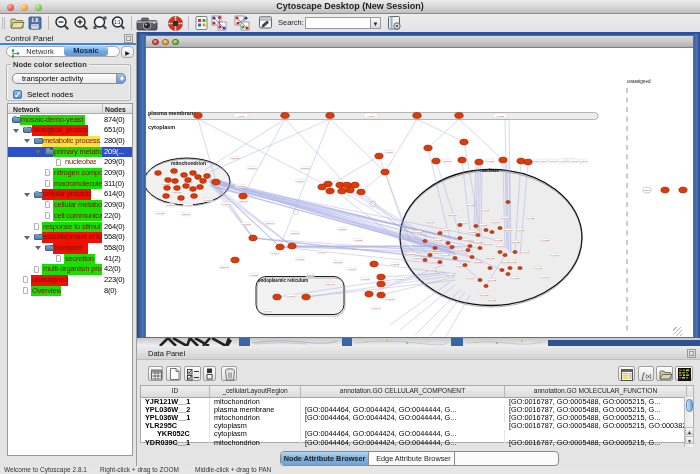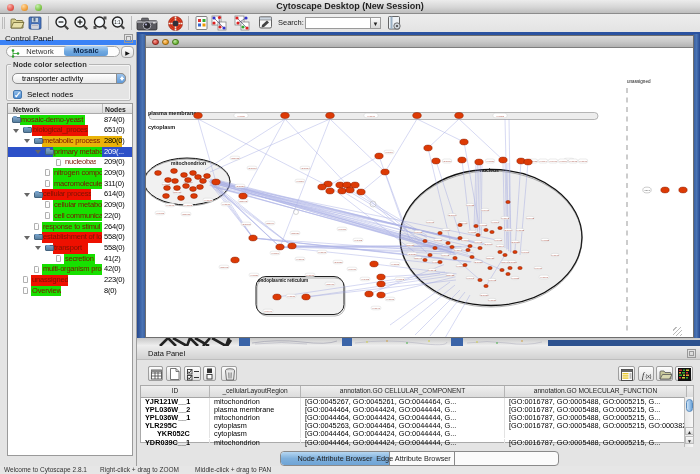--- a/index.html
+++ b/index.html
@@ -7,21 +7,21 @@
 #titlebar{position:absolute;left:0;top:0;width:700px;height:14px;background:linear-gradient(#ececec,#d6d6d6 55%,#bdbdbd);border-bottom:1px solid #8c8c8c}
 #titlebar .title{position:absolute;left:0;right:0;top:1px;text-align:center;font-size:9px;font-weight:bold;color:#222}
 .tl{position:absolute;top:4px;width:7px;height:7px;border-radius:50%}
 #toolbar{position:absolute;left:0;top:14px;width:700px;height:30px;background:linear-gradient(#ededed,#dddddd);border-bottom:1px solid #a8a8a8}
 .tsep{position:absolute;top:2px;height:14px;width:1px;background:#bbb}
 #searchlbl{position:absolute;left:278px;top:4px;font-size:7.5px;color:#222}
 #searchbox{position:absolute;left:305px;top:2.5px;width:66px;height:12px;background:#fff;border:1px solid #9a9a9a}
 #searcharrow{position:absolute;left:370px;top:2.5px;width:11px;height:12px;background:linear-gradient(#fdfdfd,#d8d8d8);border:1px solid #9a9a9a;font-size:6px;text-align:center;line-height:12px;color:#222}
 
 #cpanel{position:absolute;left:0;top:32px;width:137px;height:434px;background:#e4e4e4;border-right:1px solid #9e9e9e}
-#cphead{position:absolute;left:0;top:0;width:136px;height:13px;background:#e4e4e4;border-bottom:5px solid #3b82f6}
+#cphead{position:absolute;left:0;top:0;width:136px;height:13px;background:#e4e4e4;border-bottom:2px solid #3b82f6}
 #cphead span{position:absolute;left:5px;top:2px;font-size:8px;color:#111}
 .tabbar{position:absolute;left:6px;top:13.5px;width:114px;height:11.5px;background:#fdfdfd;border:1px solid #a6a6a6;border-radius:6px}
 .tabnet{position:absolute;left:10px;top:14.5px;width:52px;height:10px;font-size:7.5px;color:#333;text-align:center;line-height:10px}
 .tabmos{position:absolute;left:64px;top:14.2px;width:44px;height:10px;background:linear-gradient(#aed1f4,#70a9e0 55%,#5f9ad8);border-radius:3px;font-size:7.5px;font-weight:bold;color:#0d2a52;text-align:center;line-height:9.5px}
 .tabarr{position:absolute;left:121px;top:13.5px;width:13px;height:12px;background:linear-gradient(#fff,#e2e2e2);border:1px solid #a6a6a6;border-radius:4px;font-size:6px;text-align:center;line-height:12px;color:#111}
 #grpbox{position:absolute;left:6px;top:32px;width:125px;height:37px;border:1px solid #b5b5b5;border-radius:2px;box-shadow:inset 0 0 0 1px #f4f4f4}
 #grplbl{position:absolute;left:11px;top:28px;background:#e4e4e4;padding:0 2px;font-size:7.5px;font-weight:bold;color:#333}
 #combo{position:absolute;left:12px;top:41px;width:114px;height:11px;background:linear-gradient(#ffffff,#e9e9e9);border:1px solid #8e8e8e;border-radius:5px;font-size:7.5px;color:#000;text-align:left;line-height:10px;padding-left:9px}
 #combostep{position:absolute;left:116px;top:41px;width:10px;height:11px;background:linear-gradient(#9cc4ee,#5e99d8);border:1px solid #8e8e8e;border-radius:0 5px 5px 0}
 #combostep:before{content:"";position:absolute;left:2.5px;top:2px;border-left:2.5px solid transparent;border-right:2.5px solid transparent;border-bottom:3px solid #fff}
@@ -57,21 +57,21 @@
 #dtable{position:absolute;left:3px;top:39px;width:554px;height:58px;background:#fff;border:1px solid #aaa}
 .dhead{position:absolute;top:0;height:11.5px;background:linear-gradient(#efefef,#dcdcdc);border-right:1px solid #b5b5b5;border-bottom:1px solid #a5a5a5;font-size:6.6px;color:#222;text-align:center;line-height:10px}
 .dcell{position:absolute;height:8.2px;font-size:7.3px;color:#000;line-height:8.2px;white-space:nowrap;overflow:hidden;border-right:1px solid #e3e3e3}
 .did{font-weight:bold}
 #vsb{position:absolute;left:543px;top:10.5px;width:9px;height:50px;background:linear-gradient(90deg,#e8e8e8,#f8f8f8);border-left:1px solid #bbb}
 #vthumb{position:absolute;left:1px;top:2px;width:7px;height:13px;background:linear-gradient(90deg,#cfe4f7,#6ba3d9);border:0.5px solid #5588bb;border-radius:3.5px}
 .sarr{position:absolute;left:0px;width:9px;height:8px;background:linear-gradient(#fafafa,#ddd);border:1px solid #bbb;font-size:5px;text-align:center;line-height:8px;color:#333}
 
 #tabs{position:absolute;left:280px;top:451px;width:279px;height:15px;border:1px solid #8a8a8a;border-radius:4px;background:#fbfbfb;font-size:7.3px;color:#222}
 .seg{position:absolute;top:0;height:13px;line-height:13px;text-align:center}
-#seg1{left:0;width:109px;background:linear-gradient(#b6d7f2,#7fb0dc 50%,#6ea4d6);border-radius:3.5px 0 0 3.5px;border-right:1px solid #8a8a8a;font-weight:normal}
+#seg1{left:0;width:88px;background:linear-gradient(#b6d7f2,#7fb0dc 50%,#6ea4d6);border-radius:3.5px 0 0 3.5px;border-right:1px solid #8a8a8a;font-weight:bold}
 #seg2{left:92px;width:82px;border-right:1px solid #8a8a8a}
 #seg3{left:175px;width:103px}
 #status{position:absolute;left:0;top:466px;width:700px;height:8px;background:#e6e6e6;font-size:6.5px;color:#333}
 #status span{position:absolute;top:0}
 </style></head><body>
 <div id="app">
 <div id="titlebar">
  <div class="tl" style="left:7px;background:radial-gradient(circle at 35% 30%,#f9b6b0,#e4574d 60%,#b33a30)"></div>
  <div class="tl" style="left:21px;background:radial-gradient(circle at 35% 30%,#ffd9a0,#f0a03c 60%,#c47a20)"></div>
  <div class="tl" style="left:35px;background:radial-gradient(circle at 35% 30%,#c8f0b0,#7ec648 60%,#569a28)"></div>
@@ -211,21 +211,21 @@
           <div class="tfold" style="left:4px"></div>
           <div class="tnum" style="color:#000">874(0)</div>
         </div>
         <div class="trow" style="top:21.2px">
           <div class="thl" style="left:24px;width:56px;background:#ee1000;color:#7c1200;overflow:hidden">biological_process</div>
           <div class="tarr" style="left:5px"></div>
           <div class="tfold" style="left:15px"></div>
           <div class="tnum" style="color:#000">651(0)</div>
         </div>
         <div class="trow" style="top:31.9px">
-          <div class="thl" style="left:34px;width:80px;background:#eab308;color:#7c1200;overflow:hidden">metabolic process</div>
+          <div class="thl" style="left:34px;width:58px;background:#fde047;color:#7c1200;overflow:hidden">metabolic process</div>
           <div class="tarr" style="left:16px"></div>
           <div class="tfold" style="left:26px"></div>
           <div class="tnum" style="color:#000">280(0)</div>
         </div>
         <div class="trow" style="top:42.6px">
           <div style="position:absolute;left:0;top:0;width:124px;height:10.7px;background:#2c50c8"></div>
           <div class="thl" style="left:45px;width:49px;background:#17e000;color:#7c1200;overflow:hidden">primary metabo</div>
           <div class="tarr" style="left:27px"></div>
           <div class="tfold" style="left:37px"></div>
           <div class="tnum" style="color:#fff">209(...</div>
@@ -1012,33 +1012,31 @@
         </svg>
       </div>
       <div id="dtable">
         <div class="dhead" style="left:0px;width:69px">ID</div>
         <div class="dhead" style="left:69px;width:91px">_cellularLayoutRegion</div>
         <div class="dhead" style="left:160px;width:204px">annotation.GO CELLULAR_COMPONENT</div>
         <div class="dhead" style="left:364px;width:182px">annotation.GO MOLECULAR_FUNCTION</div>
         <div class="dhead" style="left:546px;width:7px"></div>
         <div class="dcell did" style="left:0px;top:11.5px;width:69px;padding-left:4px">YJR121W__1</div>
         <div class="dcell " style="left:69px;top:11.5px;width:91px;padding-left:4px">mitochondrion</div>
-        <div class="dcell " style="left:160px;top:11.5px;width:204px;padding-left:4px">[GO:0045267, GO:0045261, GO:0044464, G...</div>
         <div class="dcell " style="left:364px;top:11.5px;width:182px;padding-left:4px">[GO:0016787, GO:0005488, GO:0005215, G...</div>
         <div class="dcell did" style="left:0px;top:19.7px;width:69px;padding-left:4px">YPL036W__2</div>
         <div class="dcell " style="left:69px;top:19.7px;width:91px;padding-left:4px">plasma membrane</div>
         <div class="dcell " style="left:160px;top:19.7px;width:204px;padding-left:4px">[GO:0044464, GO:0044424, GO:0044444, G...</div>
         <div class="dcell " style="left:364px;top:19.7px;width:182px;padding-left:4px">[GO:0016787, GO:0005488, GO:0005215, G...</div>
         <div class="dcell did" style="left:0px;top:27.9px;width:69px;padding-left:4px">YPL036W__1</div>
         <div class="dcell " style="left:69px;top:27.9px;width:91px;padding-left:4px">mitochondrion</div>
         <div class="dcell " style="left:160px;top:27.9px;width:204px;padding-left:4px">[GO:0044464, GO:0044424, GO:0044444, G...</div>
         <div class="dcell " style="left:364px;top:27.9px;width:182px;padding-left:4px">[GO:0016787, GO:0005488, GO:0005215, G...</div>
         <div class="dcell did" style="left:0px;top:36.099999999999994px;width:69px;padding-left:4px">YLR295C</div>
         <div class="dcell " style="left:69px;top:36.099999999999994px;width:91px;padding-left:4px">cytoplasm</div>
-        <div class="dcell " style="left:160px;top:36.099999999999994px;width:204px;padding-left:4px">[GO:0045263, GO:0044464, GO:0044444, G...</div>
         <div class="dcell " style="left:364px;top:36.099999999999994px;width:182px;padding-left:4px">[GO:0016787, GO:0005488, GO:0005215, GO:0003824, G...</div>
         <div class="dcell did" style="left:0px;top:44.3px;width:69px;padding-left:16px">YKR052C</div>
         <div class="dcell " style="left:69px;top:44.3px;width:91px;padding-left:4px">cytoplasm</div>
         <div class="dcell " style="left:160px;top:44.3px;width:204px;padding-left:4px">[GO:0044464, GO:0044424, GO:0044444, G...</div>
         <div class="dcell did" style="left:0px;top:52.5px;width:69px;padding-left:4px">YDR039C__1</div>
         <div class="dcell " style="left:69px;top:52.5px;width:91px;padding-left:4px">mitochondrion</div>
         <div class="dcell " style="left:160px;top:52.5px;width:204px;padding-left:4px">[GO:0044464, GO:0044424, GO:0044444, G...</div>
         <div class="dcell " style="left:364px;top:52.5px;width:182px;padding-left:4px">[GO:0016787, GO:0005488, GO:0005215, G...</div>
         <div id="vsb">
           <div id="vthumb"></div>

